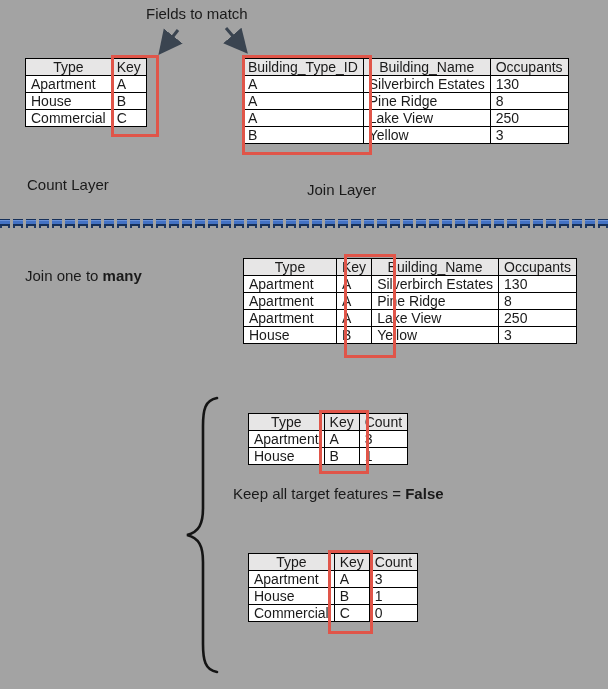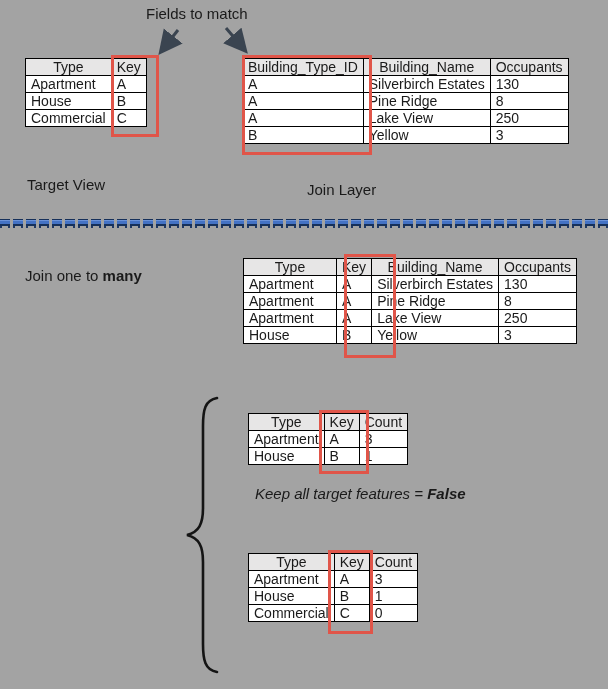--- a/index.html
+++ b/index.html
@@ -123,21 +123,21 @@
         </tr>
         <tr>
           <td>B</td>
           <td>Yellow</td>
           <td>3</td>
         </tr>
       </tbody>
     </table>
   <div class="key-box" style="left:242px;top:55px;width:130px;height:100px;"></div>
 
-  <div class="abs layer-label" style="left:27px;top:176px;">Target View</div>
+  <div class="abs layer-label" style="left:27px;top:176px;">Count Layer</div>
   <div class="abs layer-label" style="left:307px;top:181px;">Join Layer</div>
 
   <div class="abs divider" style="left:0;top:219px;">
       <span class="dash"></span>
       <span class="dash"></span>
       <span class="dash"></span>
       <span class="dash"></span>
       <span class="dash"></span>
       <span class="dash"></span>
       <span class="dash"></span>
@@ -245,21 +245,21 @@
           <td>3</td>
         </tr>
         <tr>
           <td>House</td>
           <td>B</td>
           <td>1</td>
         </tr>
       </tbody>
     </table>
   <div class="key-box" style="left:319px;top:410px;width:50px;height:64px;"></div>
-  <div class="abs caption" style="left:255px;top:485px;font-style:italic;">
+  <div class="abs caption" style="left:233px;top:485px;">
     <span>Keep all target features = </span><b>False</b>
   </div>
 
   <table id="true-table" class="abs" style="left:248px;top:553px;">
       <thead>
         <tr>
           <th>Type</th>
           <th>Key</th>
           <th>Count</th>
         </tr>

